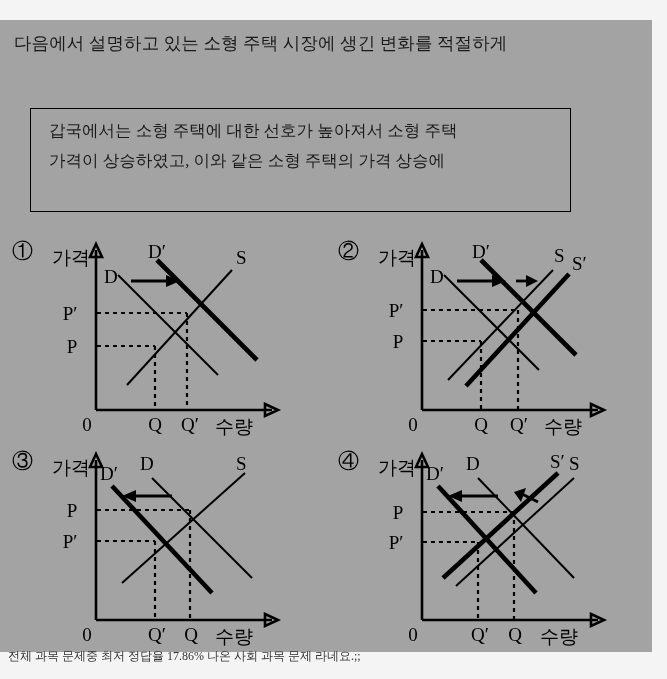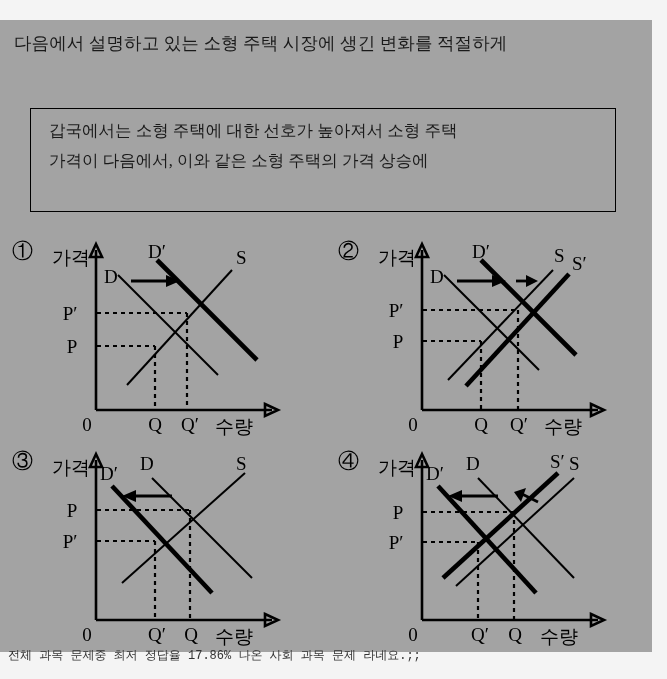--- a/index.html
+++ b/index.html
@@ -29,21 +29,21 @@
     width: 624px;
     font-size: 17.5px;
     line-height: 30px;
     color: #1a1a1a;
     letter-spacing: 0.1px;
   }
   .passage-box {
     position: absolute;
     left: 30px;
     top: 88px;
-    width: 586px;
+    width: 541px;
     height: 104px;
     border: 1.6px solid #000;
     box-sizing: border-box;
   }
   .passage-text {
     position: absolute;
     left: 18px;
     top: 7px;
     width: 552px;
     font-size: 16.5px;
@@ -65,21 +65,21 @@
   .c1 { left: 0;    top: 0; }
   .c2 { left: 326px; top: 0; }
   .c3 { left: 0;    top: 210px; }
   .c4 { left: 326px; top: 210px; }
   .choice svg { display: block; }
   .footer {
     position: absolute;
     left: 8px;
     top: 648px;
     width: 640px;
-    font-family: Liberation Mono, monospace;
+    font-family: Liberation Serif, serif;
     font-size: 12px;
     color: #333;
     line-height: 16px;
   }
   text { font-family: "Liberation Serif", "DejaVu Serif", serif; fill: #000; }
   .lbl  { font-size: 19px; }
   .lblk { font-size: 19px; font-family: "Liberation Sans", "DejaVu Sans", sans-serif; }
   .num  { font-size: 21px; }
   .axis  { stroke: #000; stroke-width: 2.6; fill: none; }
   .thin  { stroke: #000; stroke-width: 2.0; fill: none; }
@@ -92,21 +92,21 @@
 
 <div class="page">
 
   <div class="question">
     <div>다음에서 설명하고 있는 소형 주택 시장에 생긴 변화를 적절하게</div>
   </div>
 
   <div class="passage-box">
     <div class="passage-text">
       <div>갑국에서는 소형 주택에 대한 선호가 높아져서 소형 주택</div>
-      <div>가격이 다음에서, 이와 같은 소형 주택의 가격 상승에</div>
+      <div>가격이 상승하였고, 이와 같은 소형 주택의 가격 상승에</div>
     </div>
   </div>
 
   <div class="choices">
 
     <div class="choice c1">
       <svg width="326" height="210" viewBox="0 0 326 210">
         <text class="num" x="12" y="30">①</text>
         <text class="lblk" x="52" y="36">가격</text>
 

